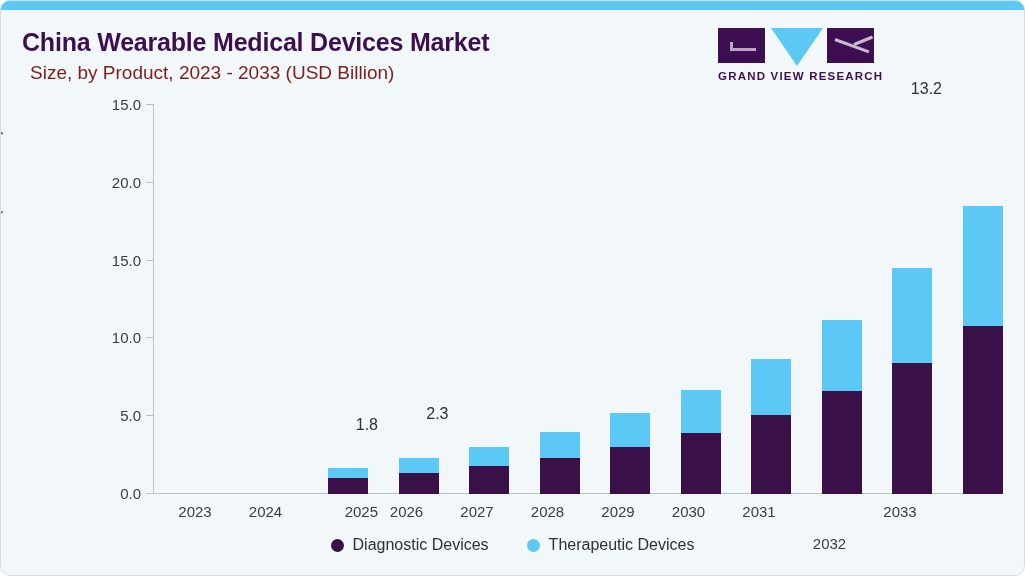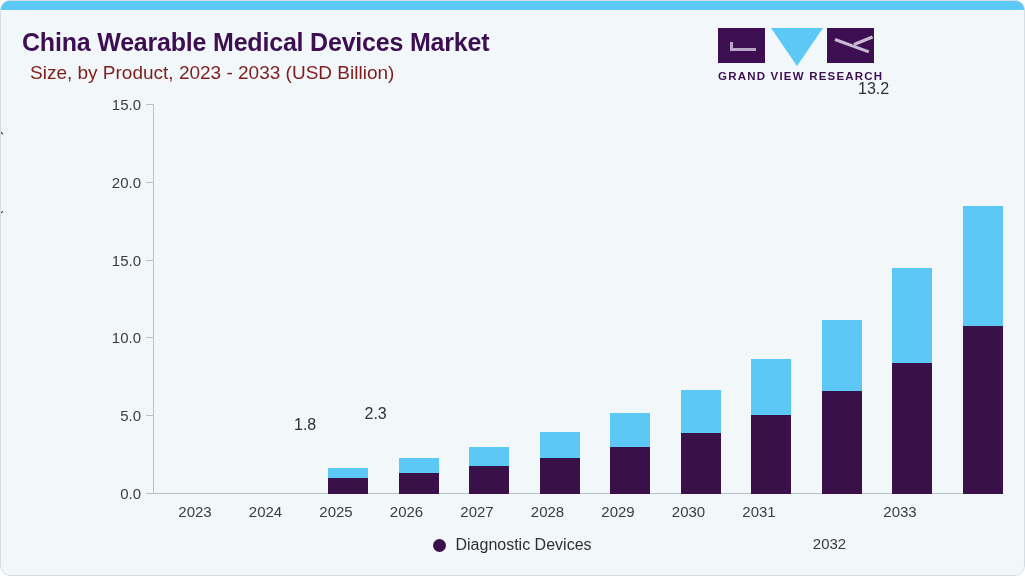--- a/index.html
+++ b/index.html
@@ -124,21 +124,21 @@
     transform-origin: left top;
     white-space: nowrap;
   }
   
   .bar-group { position: absolute; bottom: 0; width: 40px; }
   .seg { position: absolute; width: 40px; left: 0; }
   .seg-diag { background: #3a1048; }
   .seg-ther { background: #5bc8f5; }
   .bar-value {
     position: absolute; left: -22px; width: 84px;
-    text-align: left;
+    text-align: right;
     font-size: 16px; color: #2f3034;
     white-space: nowrap;
   }
   .x-tick-label {
     position: absolute; top: 503px;
     width: 84px; text-align: center;
     font-size: 15px; color: #3b3c40;
     white-space: nowrap;
   }
   
@@ -229,33 +229,37 @@
         <div class="seg seg-diag" style="bottom: 0px; height: 168.048px; background: rgb(58, 16, 72);"></div>
         <div class="seg seg-ther" style="bottom: 168.048px; height: 119.812px; background: rgb(91, 200, 245);"></div>
       </div>
     </div>
 
   <div id="legend">
       <div class="legend-item">
         <span class="legend-dot" style="background: rgb(58, 16, 72);"></span>
         <span class="legend-label">Diagnostic Devices</span>
       </div>
+      <div class="legend-item">
+        <span class="legend-dot" style="background: rgb(91, 200, 245);"></span>
+        <span class="legend-label">Therapeutic Devices</span>
+      </div>
     </div>
 
   <div id="card-border"></div>
 <div class="y-tick-label" style="top: 104px; left: 81px;">15.0</div>
     <div class="y-tick-label" style="top: 181.8px; left: 81px;">20.0</div>
     <div class="y-tick-label" style="top: 259.6px; left: 81px;">15.0</div>
     <div class="y-tick-label" style="top: 337.4px; left: 81px;">10.0</div>
     <div class="y-tick-label" style="top: 415.2px; left: 81px;">5.0</div>
     <div class="y-tick-label" style="top: 493px; left: 81px;">0.0</div>
     <div class="x-tick-label" style="left: 153px;">2023</div>
     <div class="x-tick-label" style="left: 223.5px;">2024</div>
     <div class="bar-value" style="top: 416.32px; left: 294px;">1.8</div>
-    <div class="x-tick-label" style="left: 294px;">2025</div>
+    <div class="x-tick-label" style="left: 294px; text-align: right;">2025</div>
     <div class="bar-value" style="top: 405px; left: 364.5px;">2.3</div>
     <div class="x-tick-label" style="left: 364.5px;">2026</div>
     <div class="x-tick-label" style="left: 435px;">2027</div>
     <div class="x-tick-label" style="left: 505.5px;">2028</div>
     <div class="x-tick-label" style="left: 576px;">2029</div>
     <div class="x-tick-label" style="left: 646.5px;">2030</div>
     <div class="x-tick-label" style="left: 717px;">2031</div>
     <div class="x-tick-label" style="left: 787.5px; margin-top: 32px;">2032</div>
     <div class="bar-value" style="top: 80.224px; left: 858px;">13.2</div>
     <div class="x-tick-label" style="left: 858px; text-align: center;">2033</div>

